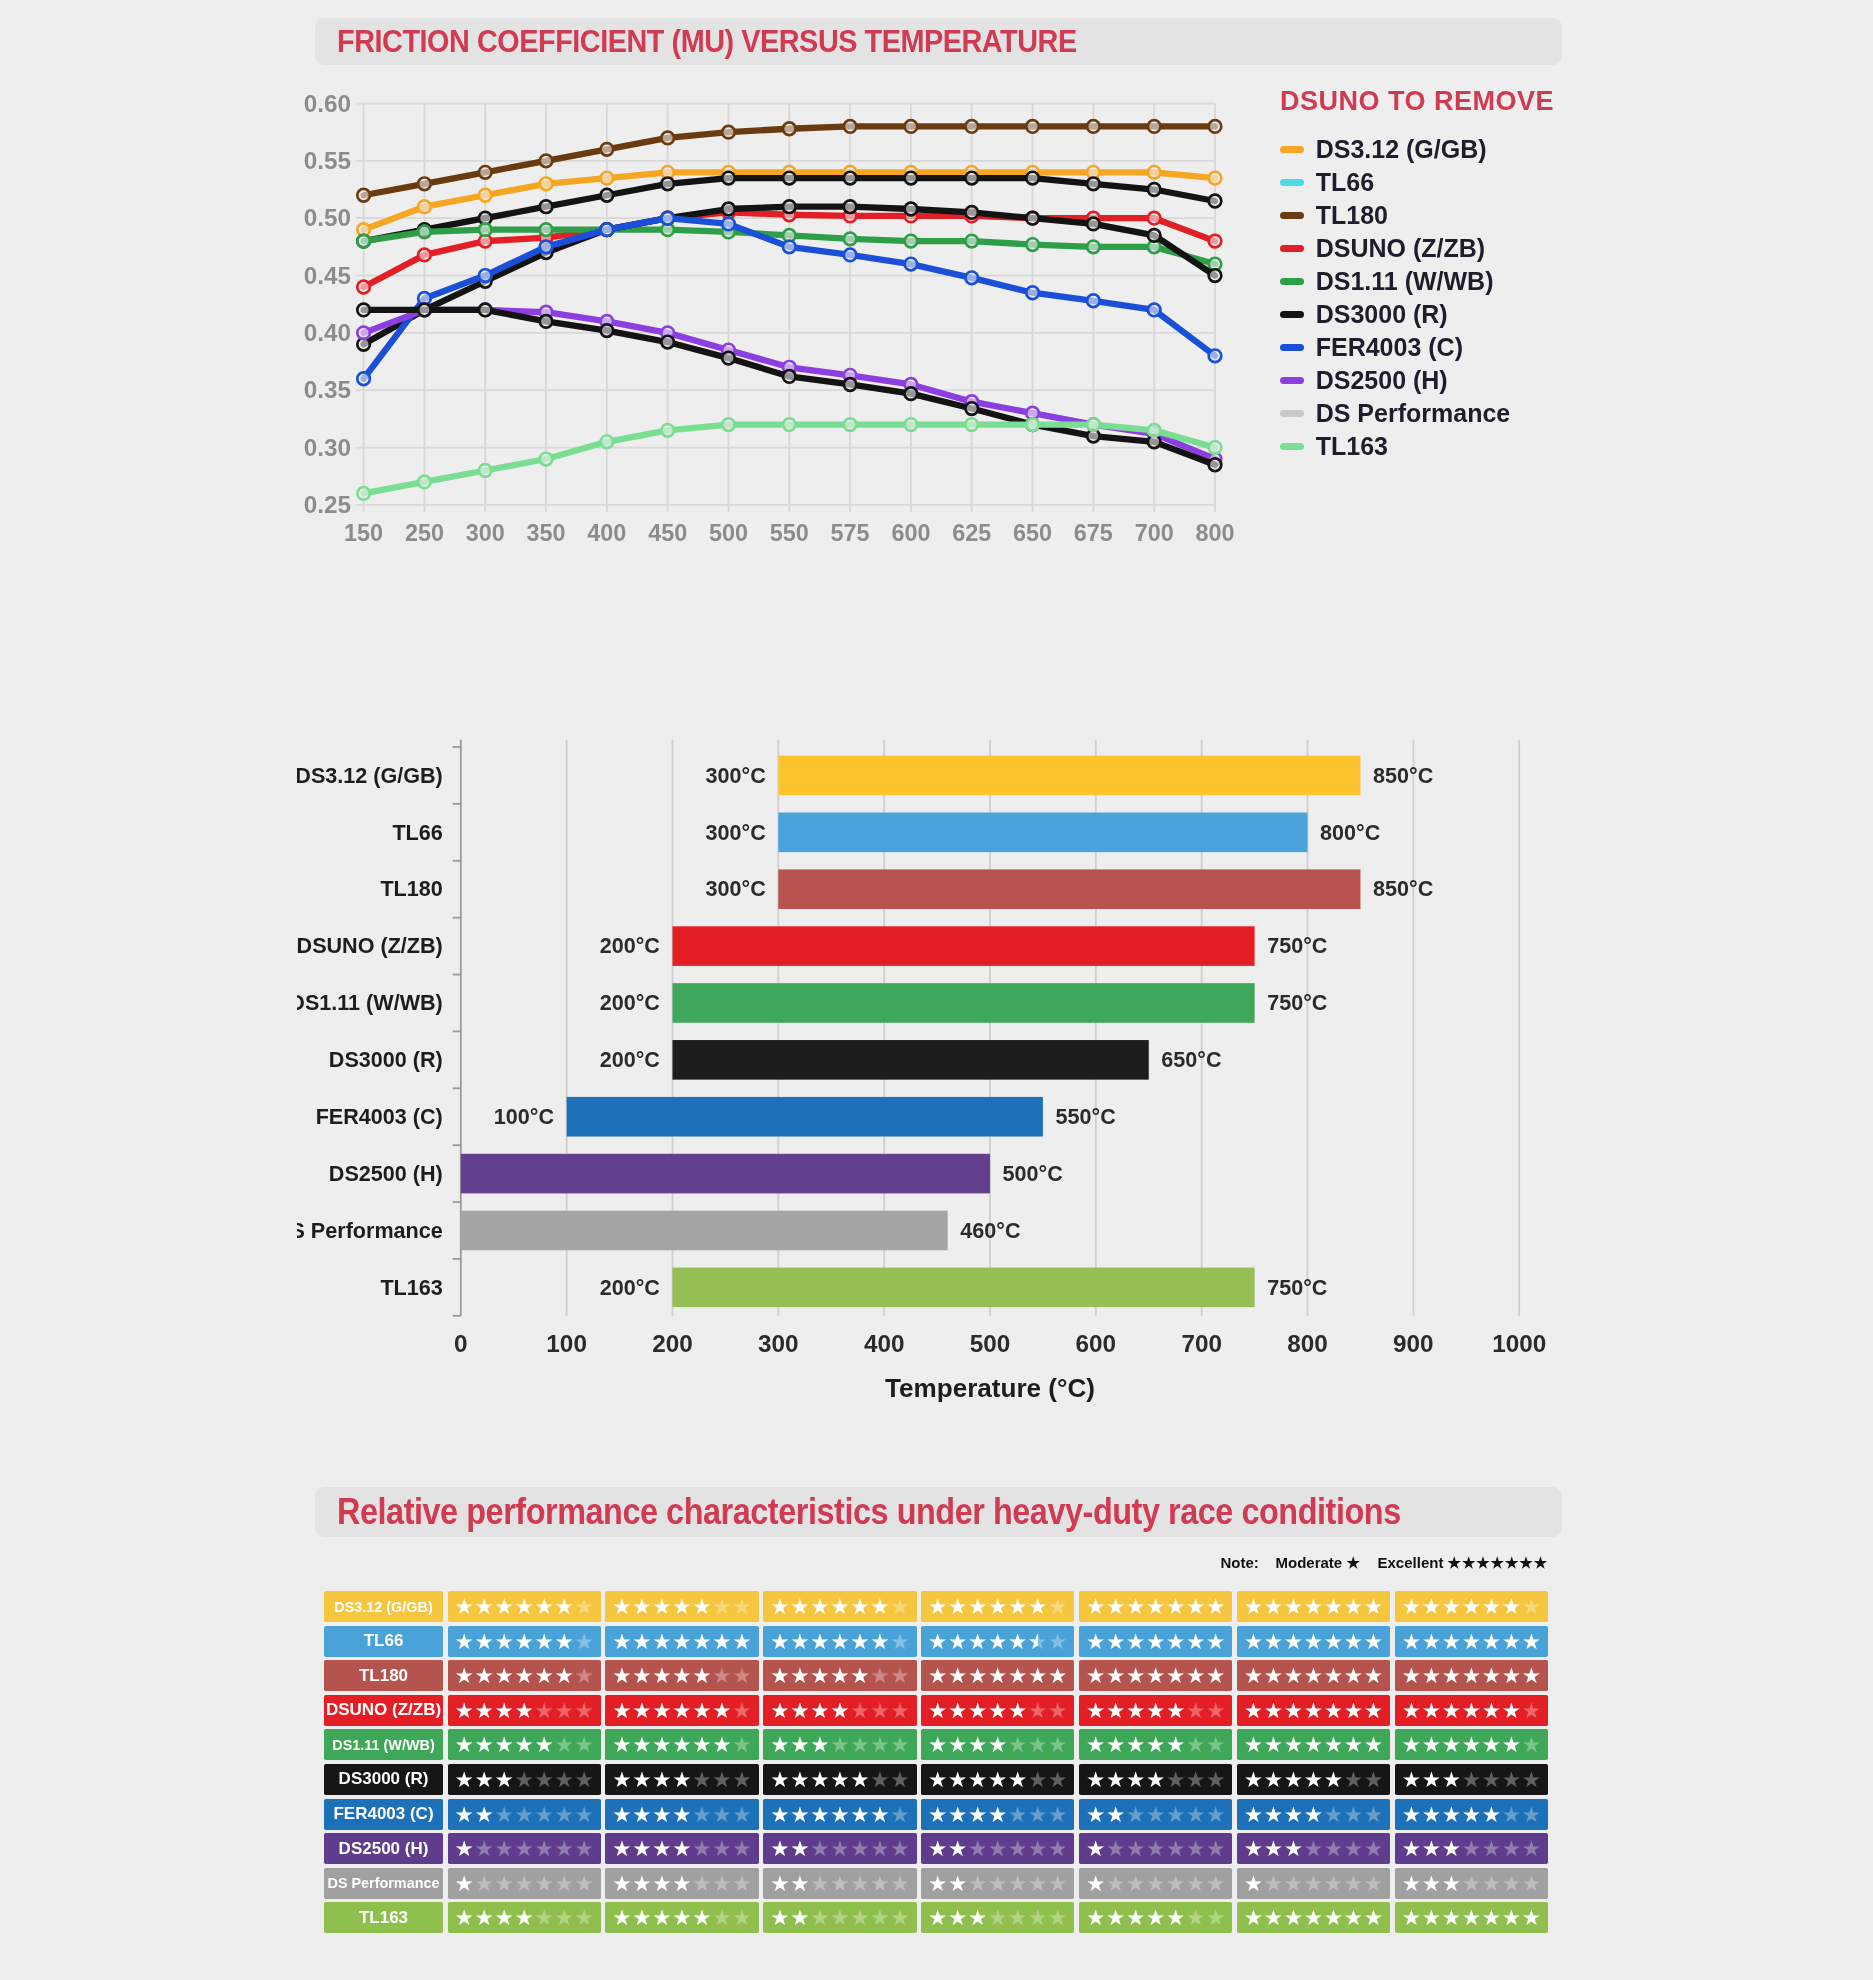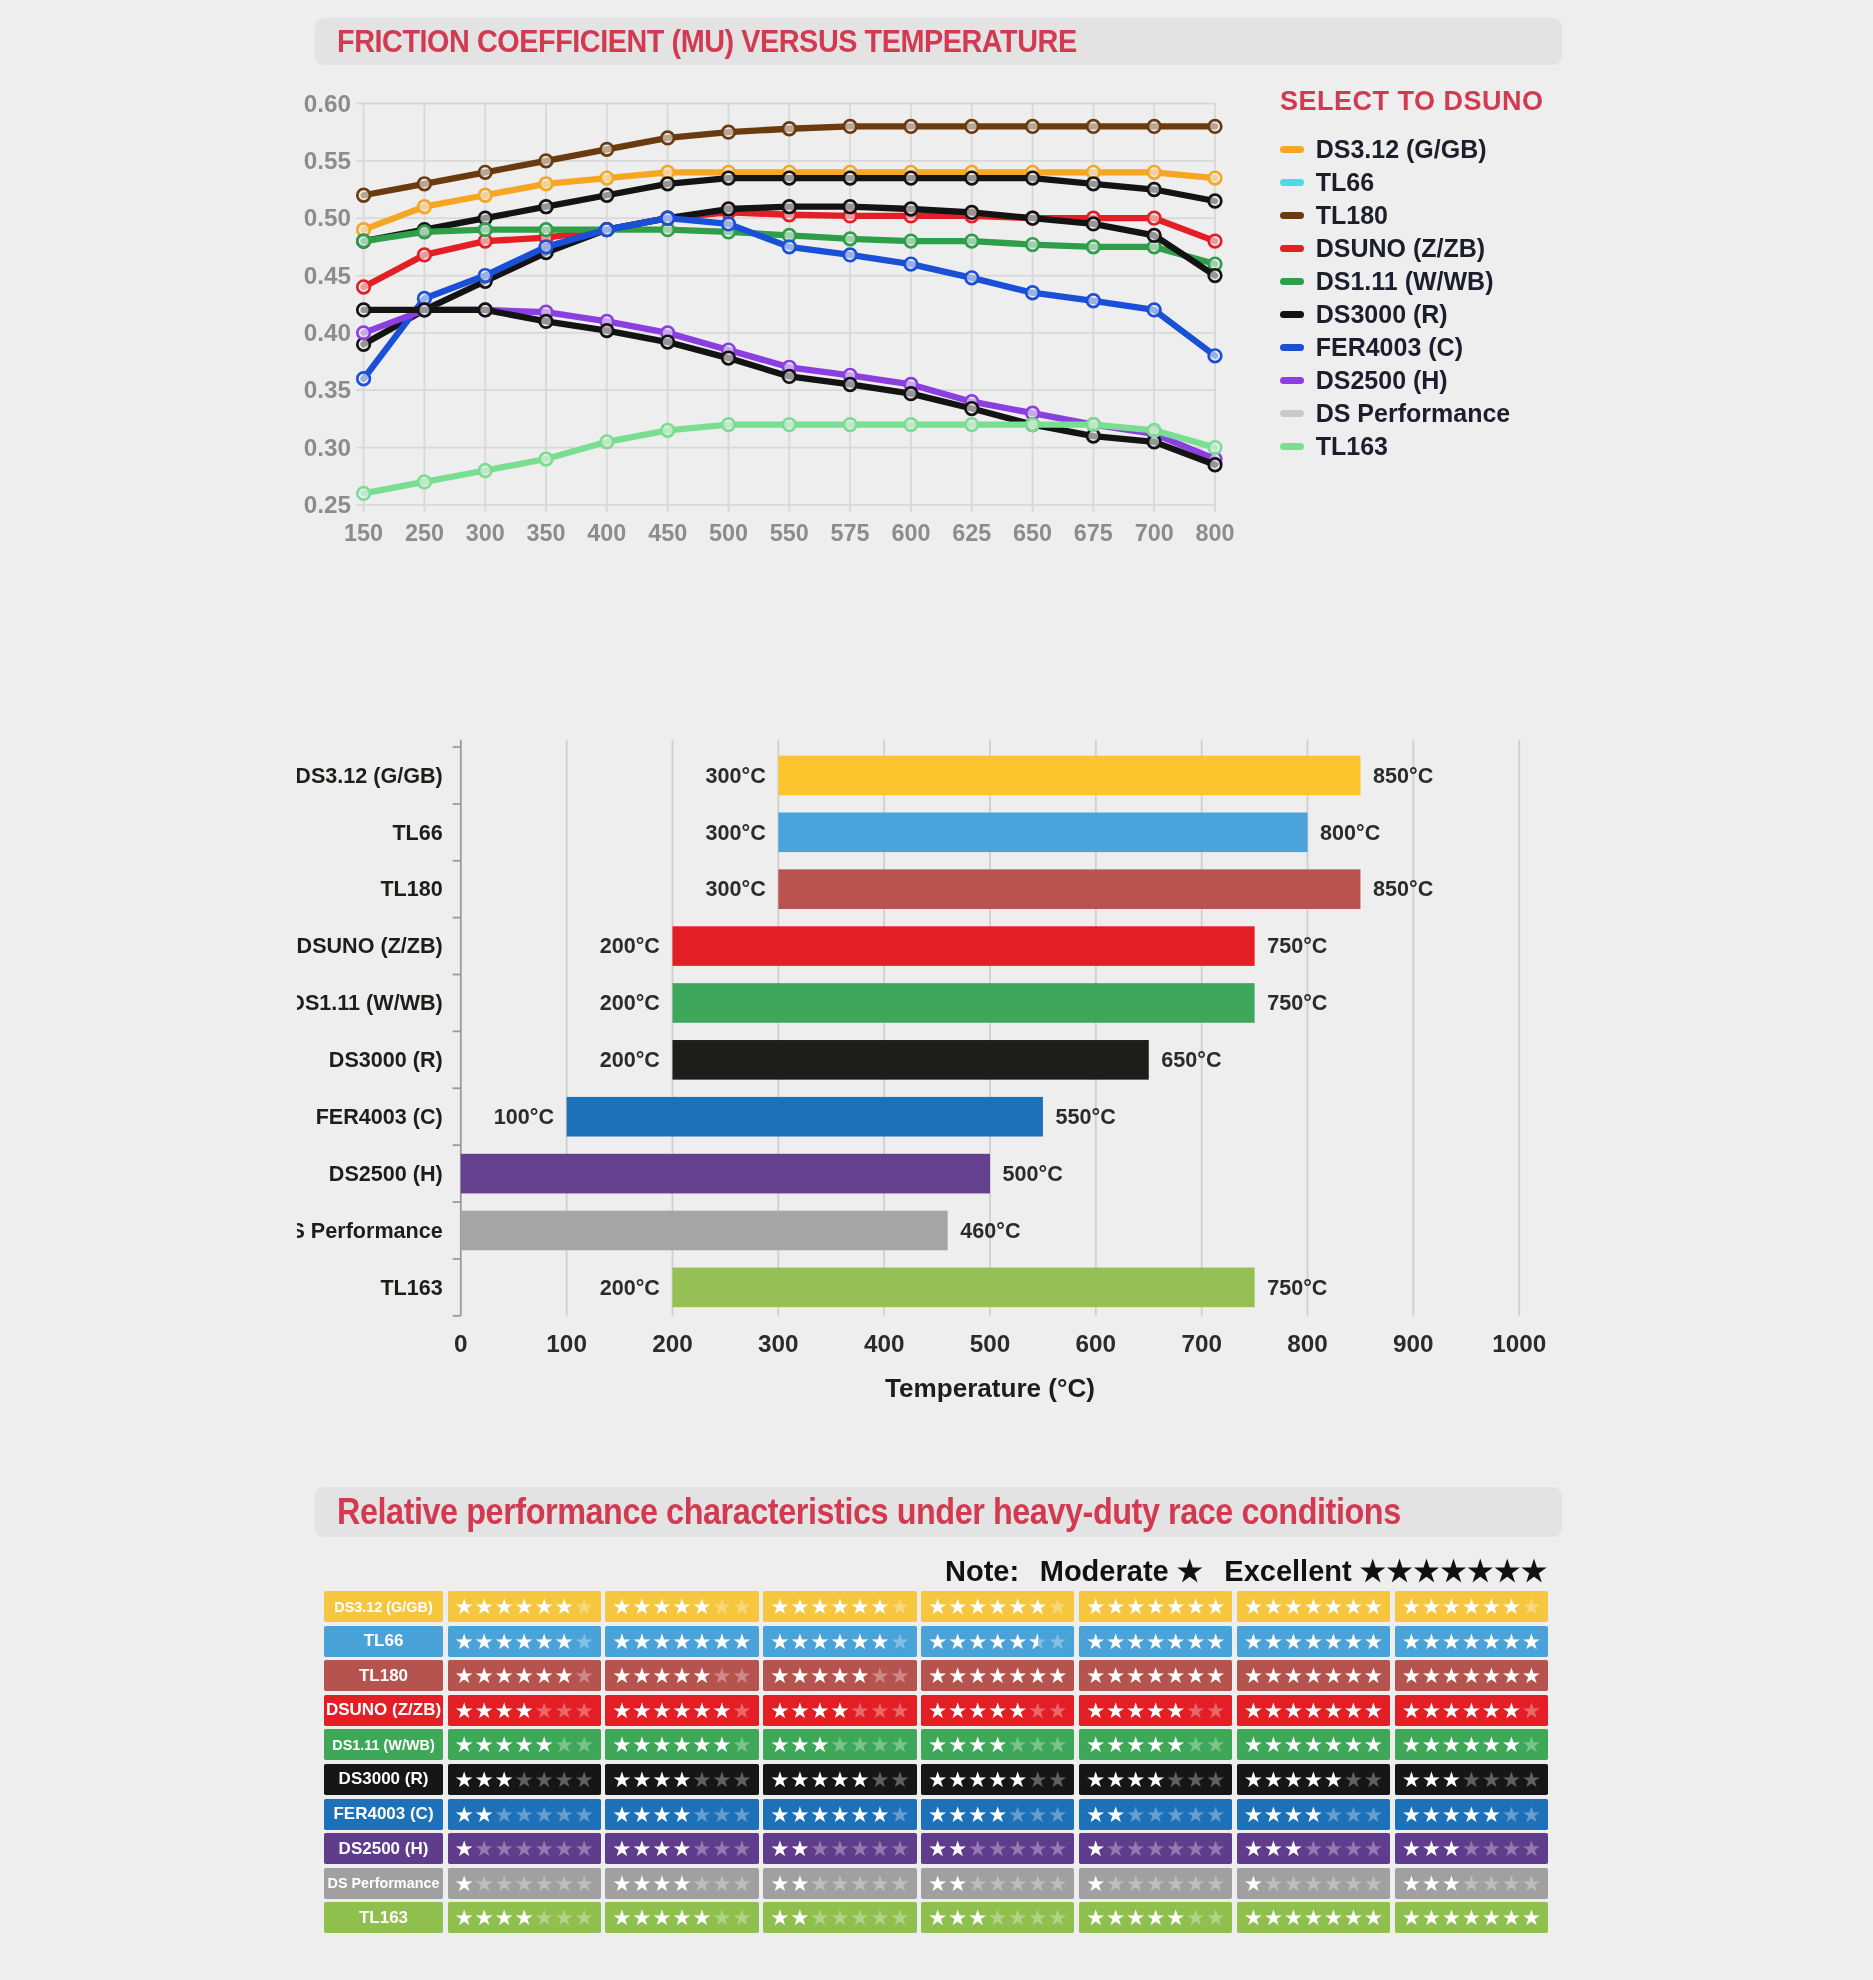--- a/index.html
+++ b/index.html
@@ -23,21 +23,21 @@
   #temp-chart { left:297px; top:720px; }
 
   .legend { position:absolute; left:1280px; top:86px; width:297px; }
   .legend-title { color:var(--accent,#D13A51); font-weight:800; font-size:27px; letter-spacing:0.5px; margin-bottom:20px; }
   .legend ul { list-style:none; }
   .legend li { display:flex; align-items:center; height:25px; margin-bottom:8px; cursor:pointer; }
   .legend .dash { width:24px; height:6.3px; border-radius:3.6px; margin-right:11.7px; flex:0 0 auto; }
   .legend .lbl { font-size:25px; font-weight:600; color:#1D1D2B; white-space:nowrap; }
 
   .note { position:absolute; left:324px; top:1554px; width:1224px; text-align:right;
-          font-size:29px; font-weight:700; color:#111; }
+          font-size:15px; font-weight:700; color:#111; }
   .note .seg { margin-left:12.6px; }
   .note .stars { letter-spacing:0.9px; }
 
   .ratings { position:absolute; left:324px; top:1591px; width:1224px; }
   .t-row { display:flex; gap:4.5px; margin-bottom:3.6px; }
   .t-row.head { margin-bottom:5.4px; }
   .t-label { width:119px; flex:0 0 auto; display:flex; align-items:center; justify-content:center; }
   .t-cell { flex:1; display:flex; align-items:center; justify-content:center; }
   .head .t-cell { background:#D9D9D9; height:40px; border-radius:1.8px; font-weight:700; font-size:21.6px; color:#1D1D1B; }
   .head .t-label { background:transparent; }
@@ -283,21 +283,21 @@
         <circle cx="1012.1299999999999" cy="471.79999999999995" r="7" fill="#EFEEEF" fill-opacity="0.6" stroke="#79DE91" stroke-width="3"></circle>
         <circle cx="1079.6999999999998" cy="471.79999999999995" r="7" fill="#EFEEEF" fill-opacity="0.6" stroke="#79DE91" stroke-width="3"></circle>
         <circle cx="1147.27" cy="471.79999999999995" r="7" fill="#EFEEEF" fill-opacity="0.6" stroke="#79DE91" stroke-width="3"></circle>
         <circle cx="1214.84" cy="471.79999999999995" r="7" fill="#EFEEEF" fill-opacity="0.6" stroke="#79DE91" stroke-width="3"></circle>
         <circle cx="1282.4099999999999" cy="478.1714285714286" r="7" fill="#EFEEEF" fill-opacity="0.6" stroke="#79DE91" stroke-width="3"></circle>
         <circle cx="1349.98" cy="497.2857142857143" r="7" fill="#EFEEEF" fill-opacity="0.6" stroke="#79DE91" stroke-width="3"></circle>
       </g>
     </svg>
 
   <div class="legend">
-    <div class="legend-title">SELECT TO DSUNO</div>
+    <div class="legend-title">DSUNO TO REMOVE</div>
     <ul id="mu-legend">
         <li>
           <span class="dash" style="background: rgb(245, 166, 35);"></span>
           <span class="lbl">DS3.12 (G/GB)</span>
         </li>
         <li>
           <span class="dash" style="background: rgb(79, 217, 232);"></span>
           <span class="lbl">TL66</span>
         </li>
         <li>

